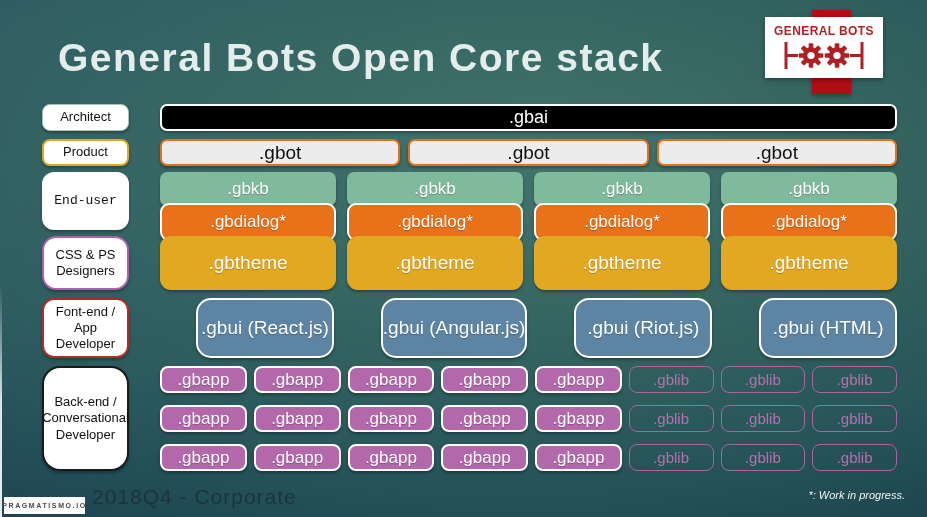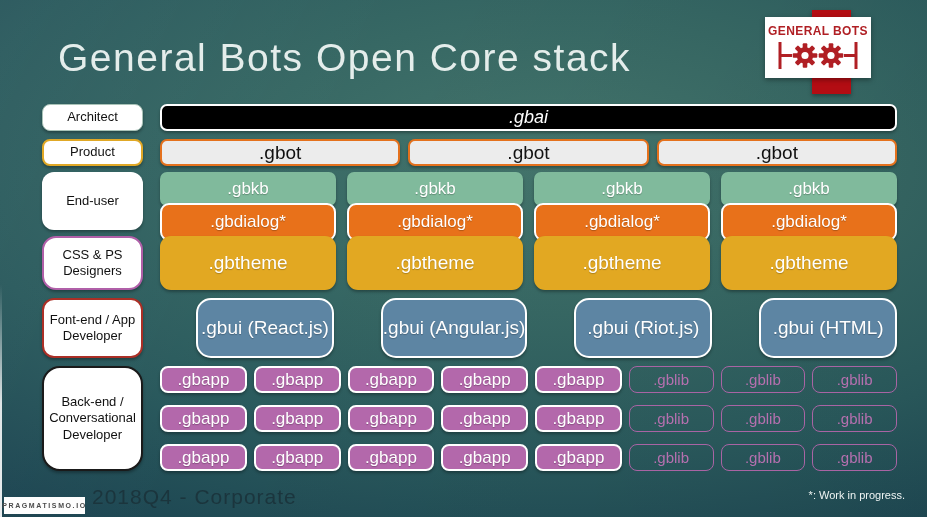--- a/index.html
+++ b/index.html
@@ -14,51 +14,51 @@
     content:""; position:absolute; inset:0;
     background:linear-gradient(115deg, rgba(255,255,255,0.04) 0%, rgba(255,255,255,0) 35%, rgba(0,0,0,0.05) 100%);
     pointer-events:none;
   }
   .edge-line{
     position:absolute; left:0; top:0; width:2px; height:100%;
     background:linear-gradient(to bottom, rgba(255,255,255,0) 0%, rgba(255,255,255,0) 55%, rgba(255,255,255,0.85) 78%, rgba(255,255,255,0.9) 100%);
   }
   .title{
     position:absolute; left:58px; top:36px; width:660px;
-    font-size:39px; letter-spacing:1.5px; color:#e4edeb; white-space:nowrap;
+    font-size:39px; letter-spacing:1.5px; color:#e4edeb; white-space:nowrap;font-weight:bold;
   }
   
   .ribbon{ position:absolute; left:812px; top:10px; width:39px; height:84px; background:#b30d13; box-shadow:0 2px 4px rgba(0,0,0,.35);}
   .logo-card{
-    position:absolute; left:765px; top:17px; width:106px; height:61px; background:#ffffff;
+    position:absolute; left:765px; top:17px; width:118px; height:61px; background:#ffffff;
     box-shadow:0 2px 5px rgba(0,0,0,.35); display:flex; flex-direction:column; align-items:center;
   }
   .brand{ margin-top:7px; font-size:12px; font-weight:bold; letter-spacing:.4px; color:#b01f24; }
   .gears{ margin-top:1px; }
   
   .lbl{
-    position:absolute; left:42px; width:101px; background:#ffffff; color:#111;
+    position:absolute; left:42px; width:87px; background:#ffffff; color:#111;
     display:flex; align-items:center; justify-content:center; text-align:center;
     font-size:13px; line-height:1.25; border-radius:8px; padding:2px 5px; box-sizing:border-box;
     box-shadow:0 2px 3px rgba(0,0,0,.3);
   }
   .lbl-architect{ top:104px; height:27px; border:1.5px solid #a9c3b8; }
   .lbl-product  { top:139px; height:27px; border:2px solid #e0a826; }
-  .lbl-enduser  { top:172px; height:58px; border-radius:12px; }
+  .lbl-enduser  { top:172px; height:58px; border-radius:12px;font-family:Liberation Mono, monospace; }
   .lbl-cssps    { top:236px; height:54px; border:2px solid #b05fa8; border-radius:14px; }
   .lbl-frontend { top:298px; height:60px; border:2px solid #ab2f26; border-radius:12px; }
   .lbl-backend  { top:366px; height:105px; border:2px solid #1a1a1a; border-radius:18px; }
   
   .row{ position:absolute; left:160px; width:737px; display:flex; }
   .blk{
     flex:1; display:flex; align-items:center; justify-content:center;
     box-sizing:border-box; color:#fff; text-shadow:0 1px 1px rgba(0,0,0,.25);
     box-shadow:0 2px 3px rgba(0,0,0,.3); border-radius:7px; white-space:nowrap;
   }
-  .row-gbai   { top:104px; height:27px;font-style:italic; }
+  .row-gbai   { top:104px; height:27px; }
   .row-gbot   { top:139px; height:27px; gap:8px; }
   .row-gbkb   { top:172px; height:34px; gap:11px; }
   .row-gbdlg  { top:203px; height:38px; gap:11px; }
   .row-gbtheme{ top:236px; height:54px; gap:11px; }
   .row-gbui   { top:298px; height:60px; gap:11px; }
   .row-apps1  { top:366px; height:27px; gap:7px; }
   .row-apps2  { top:405px; height:27px; gap:7px; }
   .row-apps3  { top:444px; height:27px; gap:7px; }
   .gbai{ background:#000; border:2px solid #fff; font-size:18px; }
   .gbot{ background:#ececec; border:2px solid #e4711d; color:#111; text-shadow:none; font-size:19px; }
@@ -68,21 +68,21 @@
   .gbui{ background:#5d85a3; border:2.5px solid #fff; border-radius:15px; font-size:19px;margin-left:36px; }
   .gbapp{ background:#b368ab; border:2px solid #fff; border-radius:8px; font-size:17px; }
   .gblib{ background:transparent; border:1.5px solid #a964a4; border-radius:8px; color:#b570af; text-shadow:none; box-shadow:none; font-size:15px; }
   
   .pragma{
     position:absolute; left:4px; top:497px; width:81px; height:17px; background:#fdfdfd;
     display:flex; align-items:center; justify-content:center;
     font-size:7px; letter-spacing:1.6px; color:#4a4a4a; font-weight:bold;
   }
   .footer-text{ position:absolute; left:92px; top:485px; font-size:21px; letter-spacing:1px; color:#1b353d; }
-  .footnote{ position:absolute; right:22px; top:489px; font-size:11px; color:#eef4f3; }
+  .footnote{ position:absolute; right:22px; top:489px; font-size:11px; color:#eef4f3;font-style:italic; }
 </style>
 </head>
 <body>
 
 <div class="slide">
   <div class="edge-line"></div>
 
   <div class="title">General Bots Open Core stack</div>
 
   <div class="ribbon"></div>

